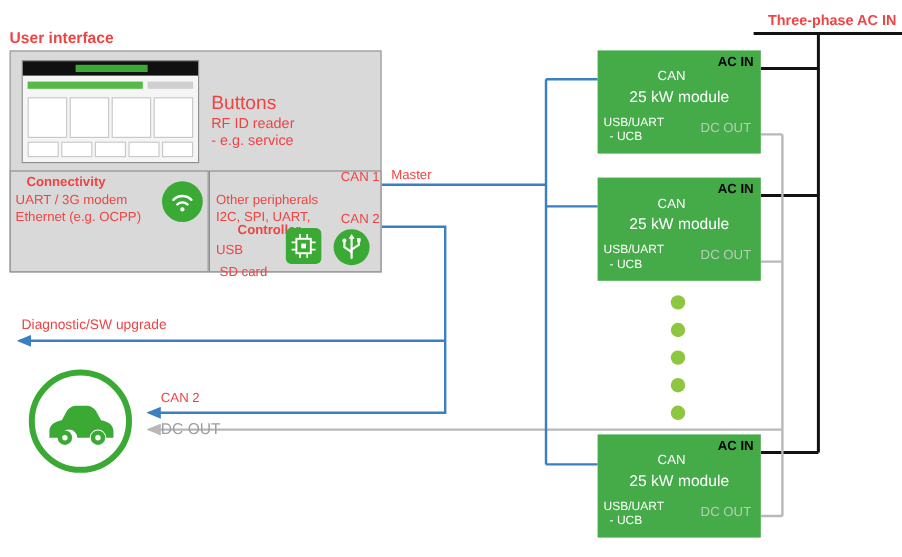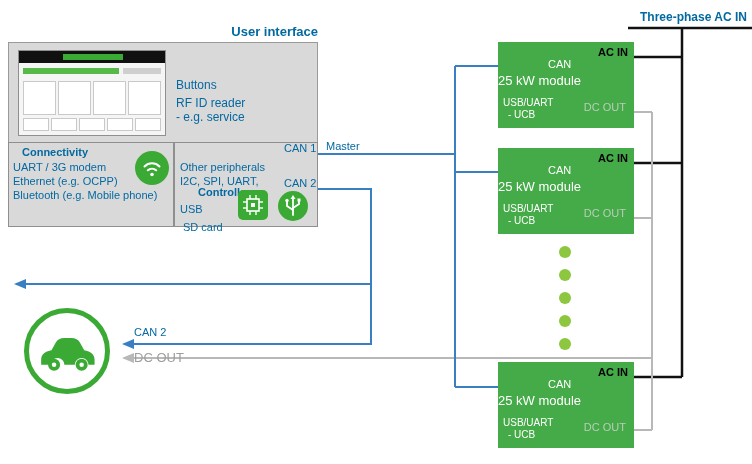--- a/index.html
+++ b/index.html
@@ -1,18 +1,18 @@
 <!DOCTYPE html>
 <html><head>
 <meta charset="utf-8">
 <style>
   * { margin:0; padding:0; box-sizing:border-box; }
   body { background:#ffffff; font-family:"Liberation Sans", sans-serif; }
   .canvas { position:relative; width:752px; height:464px; background:#ffffff; overflow:hidden; }
-  .label { position:absolute; font-size:11px; color:#0369a1; white-space:nowrap; }
+  .label { position:absolute; font-size:11px; color:#ef4444; white-space:nowrap; }
   .bold { font-weight:bold; }
   .wires { position:absolute; left:0; top:0; width:752px; height:464px; }
 
   
   .ui-outer { position:absolute; left:8px; top:42px; width:310px; height:185px; background:#d9d9d9; border:1px solid #9a9a9a; }
   .subbox { position:absolute; background:#d9d9d9; border:1px solid #8f8f8f; }
   .conn-box { left:8px; top:142px; width:166px; height:85px; }
   .ctrl-box { left:174px; top:142px; width:144px; height:85px; }
 
   
@@ -23,21 +23,21 @@
   .shot-bar2 { position:absolute; left:104px; top:17px; width:38px; height:6px; background:#cfcfcf; }
   .shot-grid { position:absolute; left:4px; top:30px; right:4px; height:34px; display:flex; gap:2px; }
   .shot-grid div { flex:1; background:#ffffff; border:1px solid #c9c9c9; }
   .shot-foot { position:absolute; left:4px; bottom:4px; right:4px; height:13px; display:flex; gap:2px; }
   .shot-foot div { flex:1; background:#ffffff; border:1px solid #c9c9c9; }
 
   
   .module { position:absolute; left:498px; width:136px; height:86px; background:#44ab48; color:#ffffff; }
   .module .m-can   { position:absolute; left:6px;  top:16px; font-size:11px;margin-left:44px; }
   .module .m-acin  { position:absolute; right:6px; top:4px;  font-size:11px; font-weight:bold; color:#000000;text-align:center; }
-  .module .m-title { position:absolute; left:0; right:0; top:31px; text-align:left; font-size:13px; }
+  .module .m-title { position:absolute; left:0; right:0; top:31px; text-align:center; font-size:13px; }
   .module .m-usb   { position:absolute; left:5px;  top:55px; font-size:10px; }
   .module .m-ucb   { position:absolute; left:10px; top:67px; font-size:10px; }
   .module .m-dcout { position:absolute; right:8px; top:59px; font-size:11px; color:#b9cdb9; }
 
   
   .icon { position:absolute; }
   .dot { position:absolute; left:559px; width:12px; height:12px; border-radius:50%; background:#8dc63f; }
   .car-circle { position:absolute; left:24px; top:308px; width:86px; height:86px; border:5px solid #3aaa35; border-radius:50%; display:flex; align-items:center; justify-content:center; }
 </style>
 </head>
@@ -75,21 +75,21 @@
       <line x1="318" y1="154" x2="455" y2="154"></line>
       <line x1="455" y1="66" x2="455" y2="387"></line>
       <line x1="455" y1="66" x2="498" y2="66"></line>
       <line x1="455" y1="172" x2="498" y2="172"></line>
       <line x1="455" y1="387" x2="498" y2="387"></line>
       <polyline points="318,189 371,189 371,344 124,344" marker-end="url(#arrBlue)"></polyline>
       <line x1="371" y1="284" x2="16" y2="284" marker-end="url(#arrBlue)"></line>
     </g>
   </svg>
 
-  <div class="label bold" style="left:8px; top:24px; width:310px; text-align:right; font-size:13px;">User interface</div>
+  <div class="label bold" style="left:8px; top:24px; width:310px; text-align:left; font-size:13px;">User interface</div>
 
   <div class="ui-outer"></div>
 
   <div class="shot">
     <div class="shot-header">
       <div class="chip"></div>
     </div>
     <div class="shot-bar"></div>
     <div class="shot-bar2"></div>
     <div class="shot-grid">
@@ -100,29 +100,28 @@
     </div>
     <div class="shot-foot">
       <div></div>
         <div></div>
         <div></div>
         <div></div>
         <div></div>
     </div>
   </div>
 
-  <div class="label" style="left:176px; top:78px; font-size:12px;">Buttons</div>
+  <div class="label" style="left:176px; top:78px; font-size:16px;">Buttons</div>
   <div class="label" style="left:176px; top:96px; font-size:12px;">RF ID reader</div>
   <div class="label" style="left:176px; top:110px; font-size:12px;">- e.g. service</div>
 
   <div class="subbox conn-box"></div>
   <div class="label bold" style="left:22px; top:146px;">Connectivity</div>
   <div class="label" style="left:13px; top:161px;">UART / 3G modem</div>
   <div class="label" style="left:13px; top:175px;">Ethernet (e.g. OCPP)</div>
-  <div class="label" style="left:13px; top:189px;">Bluetooth (e.g. Mobile phone)</div>
 
   <div class="icon" style="left:134px; top:150px;">
     <svg width="36" height="36" viewBox="0 0 36 36">
       <circle cx="18" cy="18" r="17" fill="#3aaa35"></circle>
       <g stroke="#ffffff" stroke-width="2" fill="none" stroke-linecap="round">
         <path d="M10.5 16.5 a10.5 10.5 0 0 1 15 0"></path>
         <path d="M13.8 20.3 a6.2 6.2 0 0 1 8.4 0"></path>
       </g>
       <circle cx="18" cy="24.5" r="1.8" fill="#ffffff"></circle>
     </svg>
@@ -164,20 +163,21 @@
       <path d="M16 5 L13.5 9 L18.5 9 Z" fill="#ffffff"></path>
       <circle cx="10" cy="10.5" r="1.7" fill="#ffffff"></circle>
       <rect x="20.5" y="8.5" width="3" height="3" fill="#ffffff"></rect>
     </svg>
   </div>
 
   <div class="label" style="left:284px; top:142px;">CAN 1</div>
   <div class="label" style="left:284px; top:177px;">CAN 2</div>
 
   <div class="label" style="left:326px; top:140px;">Master</div>
+  <div class="label" style="left:18px; top:265px; font-size:11.5px;">Diagnostic/SW upgrade</div>
   <div class="label" style="left:134px; top:326px;">CAN 2</div>
   <div class="label" style="left:134px; top:350px; font-size:13px; color:#9e9e9e;">DC OUT</div>
   <div class="label bold" style="left:640px; top:10px; font-size:12px;">Three-phase AC IN</div>
 
   <div class="module" style="top:42px;">
     <span class="m-can">CAN</span>
     <span class="m-acin">AC IN</span>
     <span class="m-title">25 kW module</span>
     <span class="m-usb">USB/UART</span>
     <span class="m-ucb">- UCB</span>

